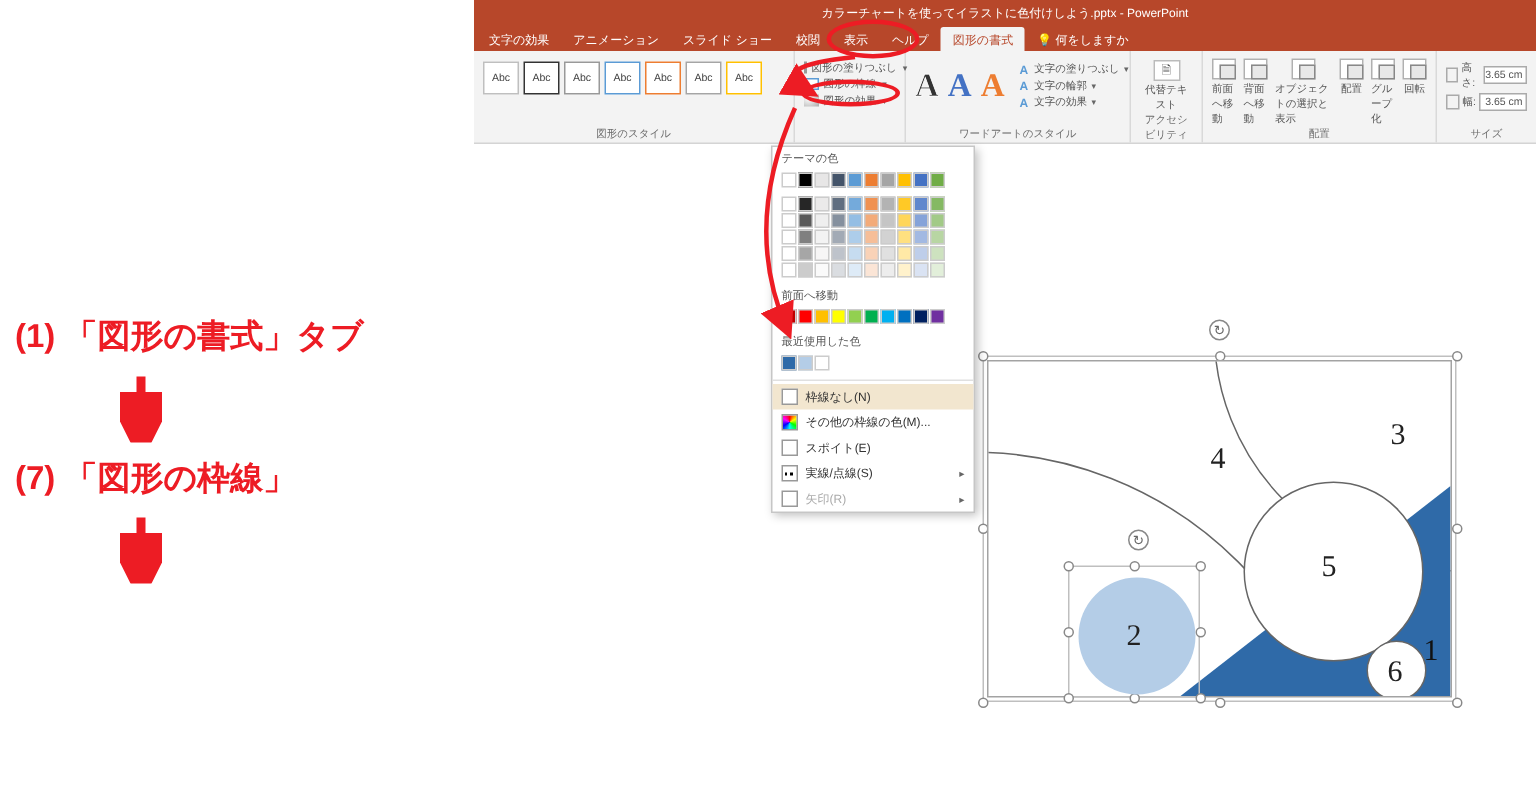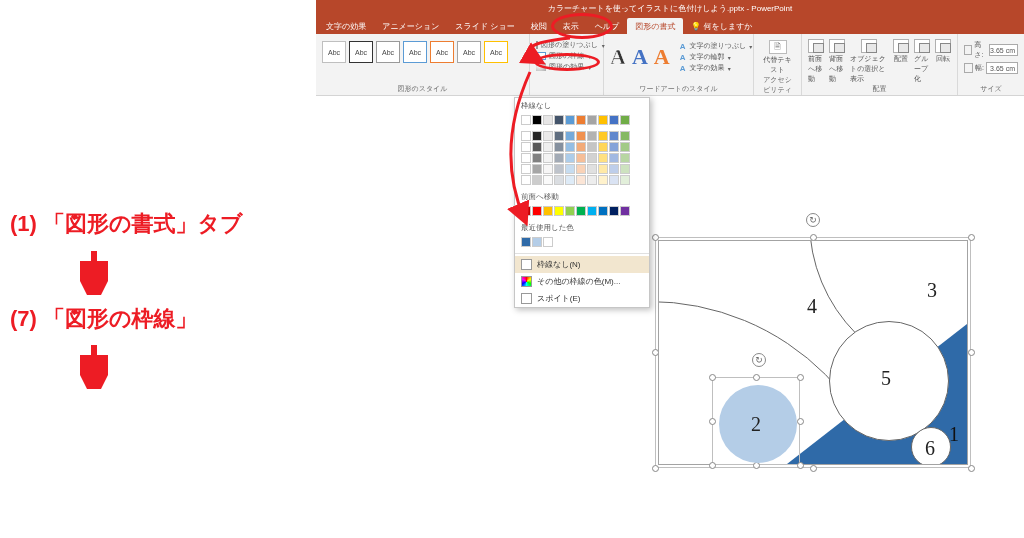--- a/index.html
+++ b/index.html
@@ -430,21 +430,21 @@
   <defs>
     <marker id="redhead" markerWidth="8" markerHeight="8" refX="5" refY="4" orient="auto">
       <path d="M0,0 L8,4 L0,8 Z" fill="#ed1c24"></path>
     </marker>
   </defs>
   <path d="M70,8 Q10,14 38,30" stroke="#ed1c24" stroke-width="3" fill="none" marker-end="url(#redhead)"></path>
   <path d="M30,42 Q-5,120 24,188" stroke="#ed1c24" stroke-width="3" fill="none" marker-end="url(#redhead)"></path>
 </svg>
 
 <div class="dropdown">
-  <div class="dd-section-label">枠線なし</div>
+  <div class="dd-section-label">テーマの色</div>
   <div class="dd-color-grid" id="theme-grid">
       <div class="dd-sw" style="background: rgb(255, 255, 255);"></div>
       <div class="dd-sw" style="background: rgb(0, 0, 0);"></div>
       <div class="dd-sw" style="background: rgb(231, 230, 230);"></div>
       <div class="dd-sw" style="background: rgb(68, 84, 106);"></div>
       <div class="dd-sw" style="background: rgb(91, 155, 213);"></div>
       <div class="dd-sw" style="background: rgb(237, 125, 49);"></div>
       <div class="dd-sw" style="background: rgb(165, 165, 165);"></div>
       <div class="dd-sw" style="background: rgb(255, 192, 0);"></div>
       <div class="dd-sw" style="background: rgb(68, 114, 196);"></div>
@@ -526,20 +526,30 @@
       <span class="ico" style="background:#fff"></span>
       <span>枠線なし(N)</span>
     </div>
   <div class="dd-item">
       <span class="ico" style="background:conic-gradient(red,yellow,lime,cyan,blue,magenta,red)"></span>
       <span>その他の枠線の色(M)...</span>
     </div>
   <div class="dd-item">
       <span class="ico" style="background:#fff"></span>
       <span>スポイト(E)</span>
+    </div>
+  <div class="dd-item">
+      <span class="ico" style="background:repeating-linear-gradient(90deg,#000 0 2px,#fff 2px 4px) center/80% 2px no-repeat #fff"></span>
+      <span>実線/点線(S)</span>
+      <span class="dd-arrow">▸</span>
+    </div>
+  <div class="dd-item disabled">
+      <span class="ico"></span>
+      <span>矢印(R)</span>
+      <span class="dd-arrow">▸</span>
     </div>
 </div>
 
 <div class="canvas">
   <div class="rotator rot-rect"></div>
   <div class="sel-outline sel-rect"></div>
 
   <div class="sel-handle" style="left:24px;top:19px"></div>
   <div class="sel-handle" style="left:182px;top:19px"></div>
   <div class="sel-handle" style="left:340px;top:19px"></div>

